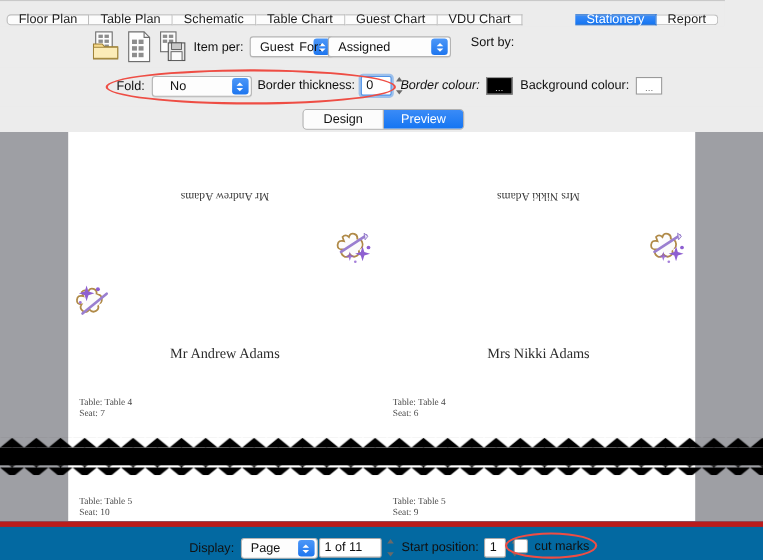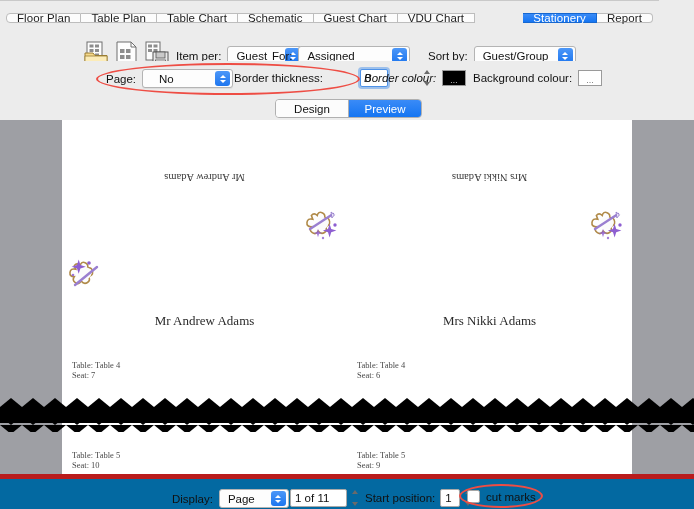--- a/index.html
+++ b/index.html
@@ -68,21 +68,21 @@
     margin-left: 48px;
   }
 
   
   .toolbar {
     position: absolute;
     left: 0;
     width: 694px;
     background: #ececec;
   }
-  .toolbar-row1 { top: 38px; height: 36px; text-align: right; }
+  .toolbar-row1 { top: 25px; height: 36px; text-align: right; }
   .toolbar-row2 { top: 61px; height: 36px; }
 
   .icon-group {
     position: absolute;
     left: 84px; top: 3px;
     display: flex;
     gap: 4px;
     align-items: flex-start;
   }
   .doc-icon {
@@ -302,24 +302,24 @@
 <div class="app">
 
   <div class="tabbar">
     <div class="tab">
         <span>Floor Plan</span>
       </div>
     <div class="tab">
         <span>Table Plan</span>
       </div>
     <div class="tab">
+        <span>Schematic</span>
+      </div>
+    <div class="tab">
         <span>Table Chart</span>
-      </div>
-    <div class="tab">
-        <span>Schematic</span>
       </div>
     <div class="tab">
         <span>Guest Chart</span>
       </div>
     <div class="tab">
         <span>VDU Chart</span>
       </div>
     <div class="tab selected">
         <span>Stationery</span>
       </div>
@@ -396,44 +396,37 @@
         <span>Assigned</span>
         <span class="arrows">
             <i class="up"></i>
             <i class="dn"></i>
           </span>
       </div>
     </div>
 
     <div class="row-abs" style="left:428px; top:8px;">
       <span class="lbl">Sort by:</span>
-      <div class="popup" style="width:102px; margin-left:6px;">
-        <span>Guest/Group</span>
-        <span class="arrows">
-            <i class="up"></i>
-            <i class="dn"></i>
-          </span>
-      </div>
     </div>
   </div>
 
   <div class="toolbar toolbar-row2">
 
     <div class="row-abs" style="left:106px; top:8px;">
-      <span class="lbl">Page:</span>
+      <span class="lbl">Fold:</span>
       <div class="popup" style="width:91px; margin-left:6px;padding-left:16px;">
         <span>No</span>
         <span class="arrows">
             <i class="up"></i>
             <i class="dn"></i>
           </span>
       </div>
     </div>
 
-    <div class="row-abs" style="left:234px; top:8px;gap:32px;">
+    <div class="row-abs" style="left:234px; top:8px;">
       <span class="lbl">Border thickness:</span>
       <div class="field focused" style="width:28px; margin-left:5px;">
         <span>0</span>
       </div>
       <div class="stepper" style="margin-left:2px;">
           <i class="up"></i>
           <i class="dn"></i>
         </div>
     </div>
 

